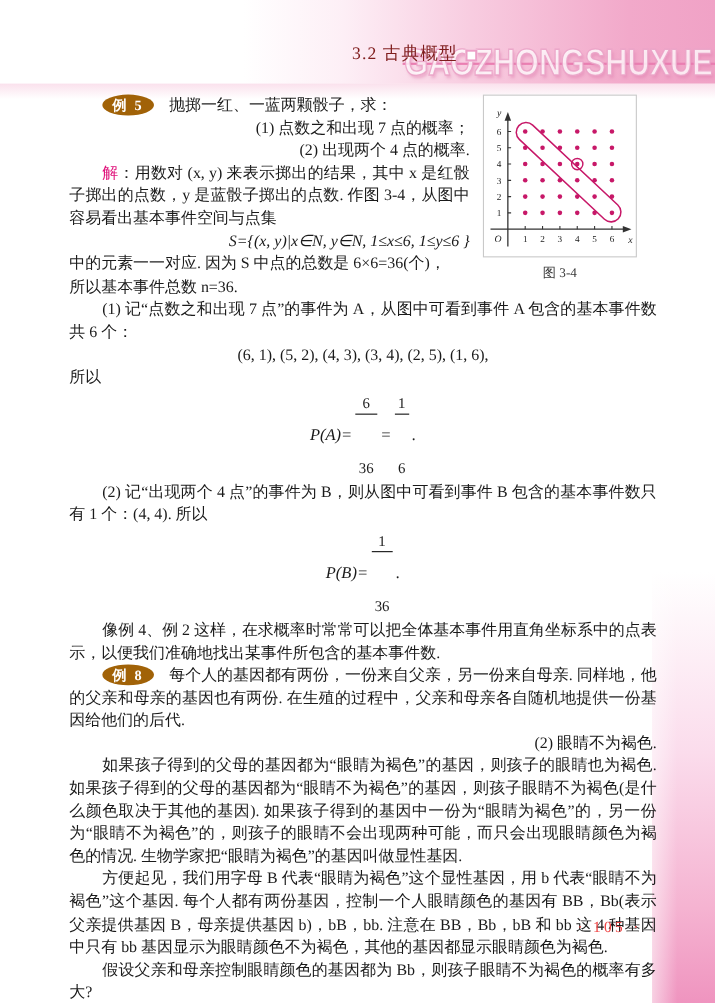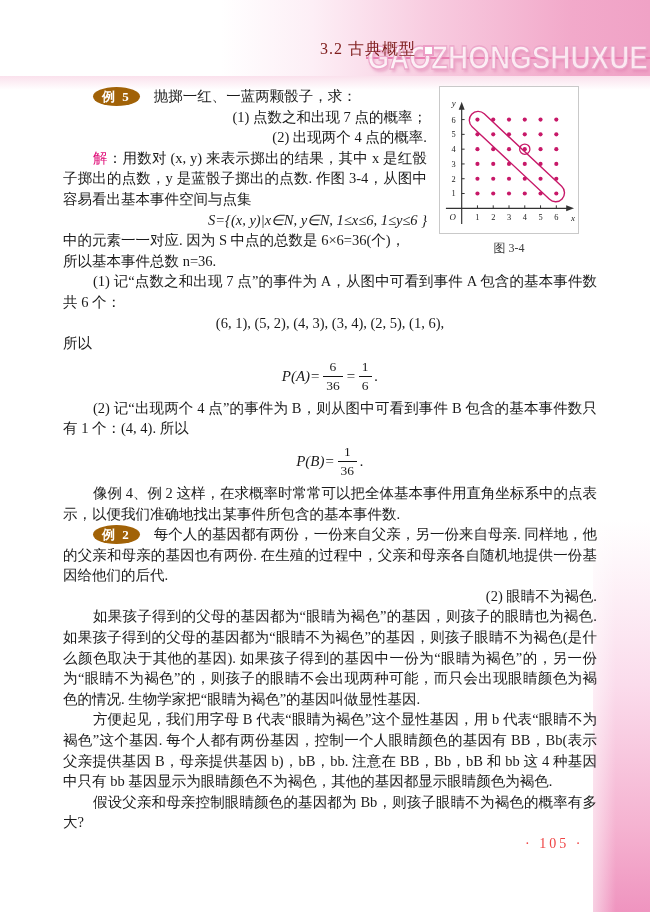--- a/index.html
+++ b/index.html
@@ -65,21 +65,21 @@
   
   .formula-block{
     display:flex; justify-content:center; align-items:center;
     margin:5px 0 4px 0; font-style:italic; font-size:15px; line-height:16px;
   }
   .frac{
     display:inline-flex; flex-direction:column; align-items:center;
     vertical-align:middle; margin:0 3px; font-style:normal; font-size:13.5px;
   }
   .frac .num{align-self:stretch; text-align:center; border-bottom:1px solid #111; padding:0 3px 1px 3px;}
-  .frac .den{padding:1px 3px 0 3px;}
+  .frac .den{padding:1px 3px 0 3px;margin-top:40px;}
   
   .fig{
     float:right; width:158px; margin:0 0 4px 12px; text-align:left;
   }
   .fig-box{
     width:140px; height:148px; border:1px solid #c9c9c9; background:#ffffff;
     box-sizing:border-box;
   }
   .fig-caption{
     display:block; width:140px; text-align:center; font-size:12px; color:#3a3a3a;
@@ -219,21 +219,21 @@
         <span class="frac">
           <span class="num">1</span>
           <span class="den">36</span>
         </span>
         <span>.</span>
     </div>
 
     <p class="para">像例 4、例 2 这样，在求概率时常常可以把全体基本事件用直角坐标系中的点表示，以便我们准确地找出某事件所包含的基本事件数.</p>
 
     <p class="noindent" style="text-indent:30px;">
-      <span class="badge">例 2</span><span class="badge-gap"></span><span>每个人的基因都有两份，一份来自父亲，另一份来自母亲. 同样地，他的父亲和母亲的基因也有两份. 在生殖的过程中，父亲和母亲各自随机地提供一份基因给他们的后代.</span>
+      <span class="badge">例 8</span><span class="badge-gap"></span><span>每个人的基因都有两份，一份来自父亲，另一份来自母亲. 同样地，他的父亲和母亲的基因也有两份. 在生殖的过程中，父亲和母亲各自随机地提供一份基因给他们的后代.</span>
     </p>
     <p class="item">(2) 眼睛不为褐色.</p>
     <p class="para">如果孩子得到的父母的基因都为“眼睛为褐色”的基因，则孩子的眼睛也为褐色. 如果孩子得到的父母的基因都为“眼睛不为褐色”的基因，则孩子眼睛不为褐色(是什么颜色取决于其他的基因). 如果孩子得到的基因中一份为“眼睛为褐色”的，另一份为“眼睛不为褐色”的，则孩子的眼睛不会出现两种可能，而只会出现眼睛颜色为褐色的情况. 生物学家把“眼睛为褐色”的基因叫做显性基因.</p>
     <p class="para">方便起见，我们用字母 B 代表“眼睛为褐色”这个显性基因，用 b 代表“眼睛不为褐色”这个基因. 每个人都有两份基因，控制一个人眼睛颜色的基因有 BB，Bb(表示父亲提供基因 B，母亲提供基因 b)，bB，bb. 注意在 BB，Bb，bB 和 bb 这 4 种基因中只有 bb 基因显示为眼睛颜色不为褐色，其他的基因都显示眼睛颜色为褐色.</p>
     <p class="para">假设父亲和母亲控制眼睛颜色的基因都为 Bb，则孩子眼睛不为褐色的概率有多大?</p>
   </div>
 
   <div class="page-number">· 105 ·</div>
 </div>
 

